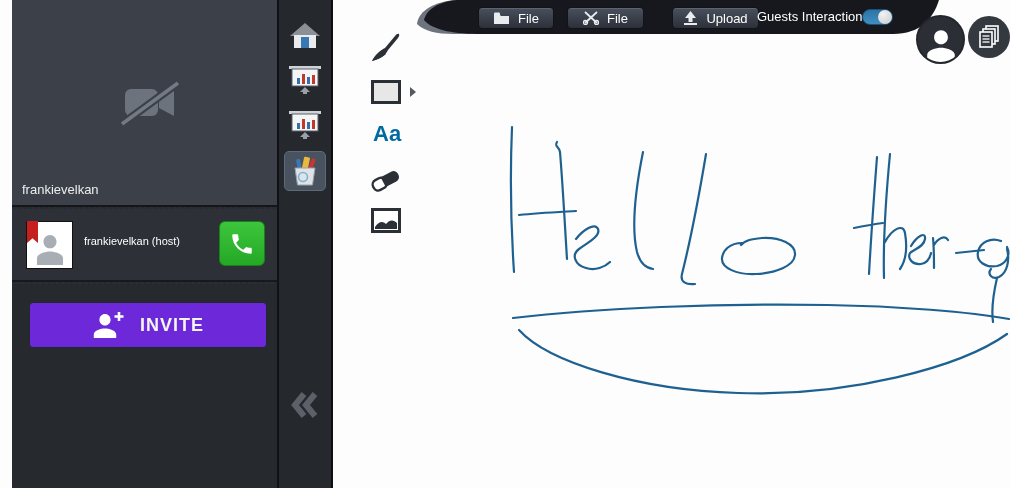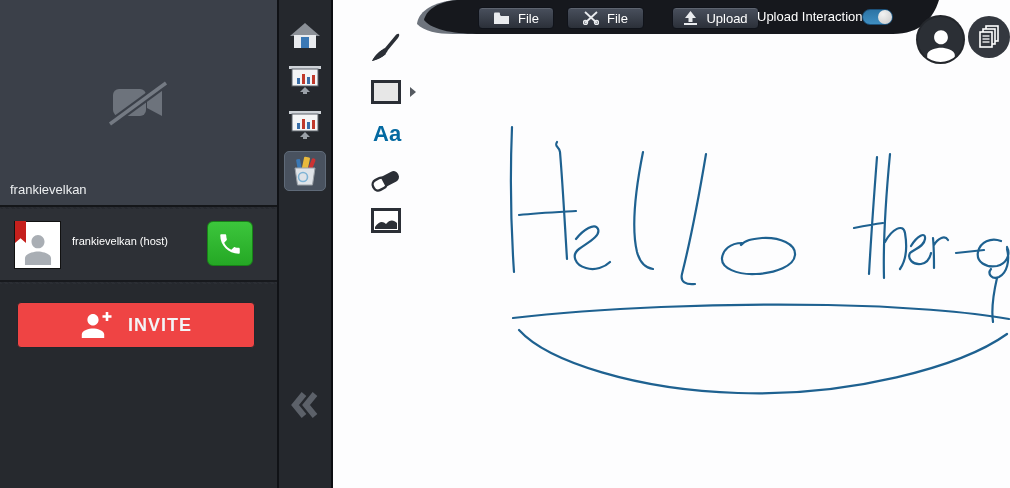--- a/index.html
+++ b/index.html
@@ -1,35 +1,35 @@
 <!DOCTYPE html>
 <html><head>
 <meta charset="utf-8">
 <style>
   * { margin:0; padding:0; box-sizing:border-box; }
   html,body { width:1010px; height:488px; }
   body { font-family:"Liberation Sans", sans-serif; background:#fff; overflow:hidden; }
   #app { position:relative; width:1010px; height:488px; background:#fdfdfe; overflow:hidden; }
 
   
-  .left-panel { position:absolute; left:0; top:0; width:313px; height:488px; background:#282b31; }
+  .left-panel { position:absolute; left:12px; top:0; width:313px; height:488px; background:#282b31; }
   .texture { background-image:repeating-linear-gradient(45deg, rgba(255,255,255,0.015) 0 2px, rgba(0,0,0,0.04) 2px 4px); }
   .video-tile { position:absolute; left:0; top:0; width:277px; height:207px; background:#3b4049; border-bottom:2px solid #141619; }
   .video-name { position:absolute; left:10px; bottom:8px; color:#eceef0; font-size:13px; }
   .cam-off { position:absolute; left:108px; top:80px; }
 
   .participant-row { position:absolute; left:0; top:209px; width:277px; height:73px; background:#2d3036; border-bottom:2px solid #17191d; }
   .avatar-box { position:absolute; left:15px; top:13px; width:45px; height:46px; background:#fff; border:3px solid #fff; box-shadow:0 0 0 1px #111; }
   .avatar-box svg { position:absolute; bottom:0; left:3px; }
   .bookmark { position:absolute; left:-3px; top:-4px; width:11px; height:22px; background:#c5201d; clip-path:polygon(0 0,100% 0,100% 100%,50% 78%,0 100%); }
   .participant-name { position:absolute; left:72px; top:26px; color:#ffffff; font-size:11px; }
   .call-button { position:absolute; left:207px; top:12px; width:46px; height:45px; border-radius:6px; background:linear-gradient(#3cc63c,#25a825); border:1px solid #178217; display:flex; align-items:center; justify-content:center; cursor:pointer; }
 
   .invite-section { position:absolute; left:0; top:284px; width:277px; height:204px; background:#26292e; }
-  .invite-button { position:absolute; left:17px; top:18px; width:238px; height:46px; background:#ef4444; border:1px solid #23262c; border-radius:4px; display:flex; align-items:center; justify-content:center; gap:14px; cursor:pointer; }
+  .invite-button { position:absolute; left:17px; top:18px; width:238px; height:46px; background:#6d28d9; border:1px solid #23262c; border-radius:4px; display:flex; align-items:center; justify-content:center; gap:14px; cursor:pointer; }
   .invite-label { color:#f3f4f6; font-size:18px; font-weight:bold; letter-spacing:1px; }
 
   
   .tool-strip { position:absolute; left:277px; top:0; width:56px; height:488px; background:#25282d; border-left:2px solid #101216; border-right:2px solid #0c0e11; }
   .strip-item { position:absolute; left:50%; transform:translateX(-50%); cursor:pointer; }
   .strip-selected { width:42px; height:40px; background:#49525f; border:1px solid #5f6a78; border-radius:5px; display:flex; align-items:center; justify-content:center; }
 
   
   .canvas { position:absolute; left:333px; top:0; width:677px; height:488px; background:#fdfdfe; }
   .ink { position:absolute; left:333px; top:0; pointer-events:none; }
@@ -221,21 +221,21 @@
   </div>
 
   <div class="tb-button" style="left:672px; width:87px;">
     <svg width="15" height="14" viewBox="0 0 15 14">
       <polygon points="7.5,0 13,7 9.5,7 9.5,11 5.5,11 5.5,7 2,7" fill="#e9ebee"></polygon>
       <rect x="1" y="12" width="13" height="2" fill="#e9ebee"></rect>
     </svg>
     <span>Upload</span>
   </div>
 
-  <div class="tb-label" style="left:757px;">Upload Interaction</div>
+  <div class="tb-label" style="left:757px;">Guests Interaction</div>
 
   <div class="toggle">
     <div class="knob"></div>
   </div>
 
   <div class="circ avatar-circ">
     <svg width="36" height="36" viewBox="0 0 24 24" style="margin-top:8px;">
       <path fill="#ffffff" d="M12 12.2c2.6 0 4.6-2.1 4.6-4.7S14.6 2.8 12 2.8 7.4 4.9 7.4 7.5 9.4 12.2 12 12.2zm0 2.3c-3.1 0-9.2 1.6-9.2 4.7V24h18.4v-4.8c0-3.1-6.1-4.7-9.2-4.7z"></path>
     </svg>
   </div>

